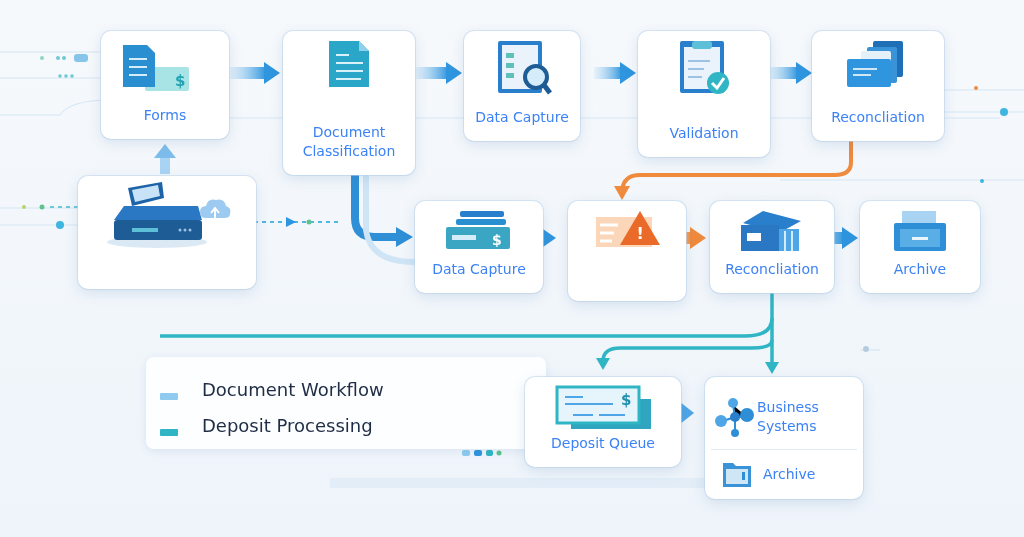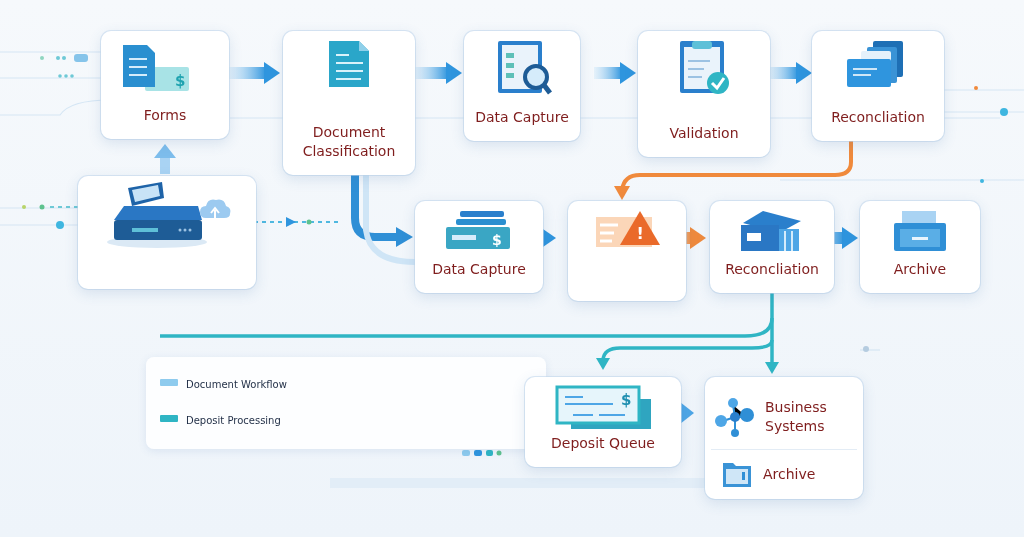--- a/index.html
+++ b/index.html
@@ -1,22 +1,22 @@
 <!DOCTYPE html>
 <html><head>
 <meta charset="utf-8">
 <style>
 *{box-sizing:border-box;margin:0;padding:0}
 body{width:1024px;height:537px;overflow:hidden;background:linear-gradient(180deg,#f6f9fc 0%,#eef4fa 100%);font-family:"DejaVu Sans","Liberation Sans",sans-serif;color:#1f2d45;position:relative}
 .card{position:absolute;background:#fff;border-radius:10px;box-shadow:0 4px 14px rgba(60,110,170,.16),0 0 0 1px rgba(200,220,240,.6);display:flex;flex-direction:column;align-items:center;justify-content:flex-end;padding-bottom:14px}
-.lbl{font-size:14px;text-align:center;line-height:19px;color:#7f1d1d}
+.lbl{font-size:14px;text-align:center;line-height:19px;color:#3b82f6}
 .ico{position:absolute;left:50%;transform:translateX(-50%)}
 svg.lines{position:absolute;left:0;top:0}
 .legend{position:absolute;left:146px;top:357px;width:400px;height:92px;background:rgba(255,255,255,.85);border-radius:8px;box-shadow:0 2px 8px rgba(60,110,170,.12)}
-.leg-row{position:absolute;left:14px;display:flex;align-items:flex-start;gap:8px;font-size:10px}
+.leg-row{position:absolute;left:14px;display:flex;align-items:flex-end;gap:24px;font-size:18px}
 .sw{width:18px;height:7px;border-radius:1px}
 </style>
 </head>
 <body>
 
 <svg class="lines" width="1024" height="537">
   <defs>
     <linearGradient id="gb" x1="0" x2="1">
         <stop offset="0" stop-color="#bfe0f7" stop-opacity=".3"></stop>
         <stop offset="1" stop-color="#2f95de"></stop>
@@ -261,21 +261,21 @@
         <path d="M12 21 H60"></path>
         <path d="M20 32 H40"></path>
         <path d="M46 32 H72"></path>
       </g>
     <text x="68" y="22" font-size="15" font-weight="bold" fill="#1f8fb0" font-family="DejaVu Sans,sans-serif">$</text>
   </svg>
   <div class="lbl">Deposit Queue</div>
 </div>
 
 <div class="card" style="left:705px;top:377px;width:158px;height:122px;justify-content:flex-start;padding:0">
-  <div style="position:absolute;left:8px;top:18px;display:flex;align-items:center;gap:8px;white-space:pre-line">
+  <div style="position:absolute;left:8px;top:18px;display:flex;align-items:center;white-space:pre-line">
     <svg width="44" height="44">
       <g stroke="#2f8fd6" stroke-width="2">
           <path d="M20 10 L22 22 L34 22 M22 22 L10 26 M22 22 L22 36"></path>
         </g>
       <circle cx="20" cy="8" r="5" fill="#4ea6e6"></circle>
         <circle cx="34" cy="20" r="7" fill="#2f8fd6"></circle>
         <circle cx="22" cy="22" r="5" fill="#2a7fcc"></circle>
       <circle cx="8" cy="26" r="6" fill="#4ea6e6"></circle>
         <circle cx="22" cy="38" r="4" fill="#2f8fd6"></circle>
     </svg>

